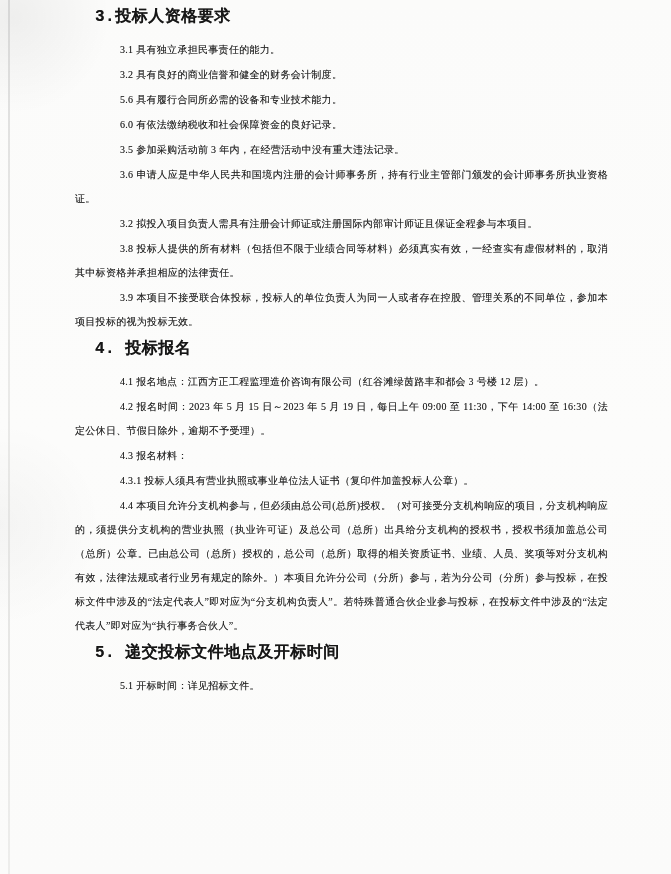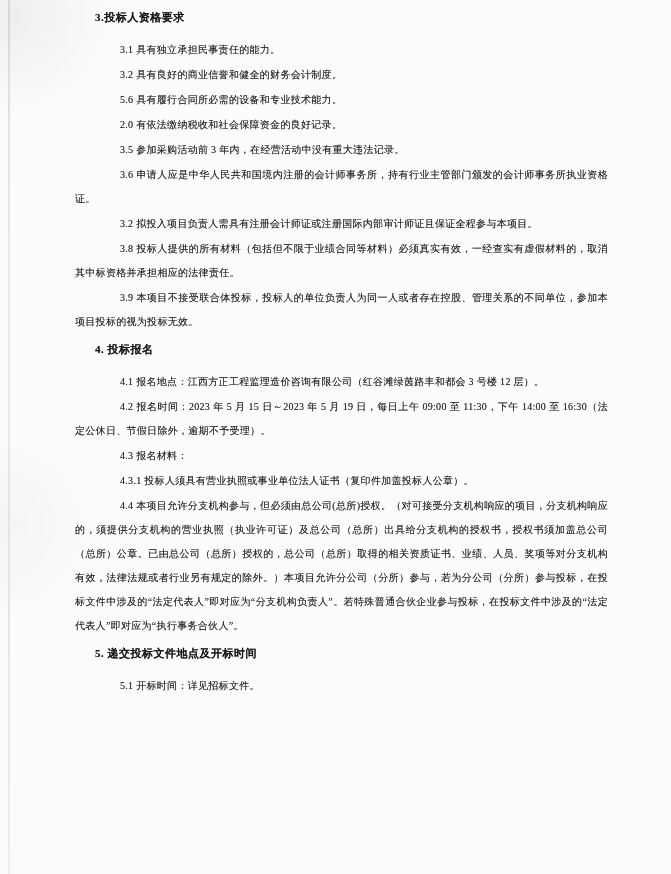--- a/index.html
+++ b/index.html
@@ -28,23 +28,23 @@
     background: linear-gradient(180deg, #c9c9c9 0%, #e2e2e0 35%, #dadad8 70%, #e6e6e4 100%);
     opacity: 0.65;
   }
   .content {
     position: absolute;
     left: 75px;
     top: 5px;
     width: 533px;
   }
   .section-heading {
-    font-family: Liberation Serif, serif;
+    font-family: Liberation Mono, monospace;
     font-weight: bold;
-    font-size: 11px;
+    font-size: 16px;
     line-height: 24px;
     letter-spacing: 0.5px;
     margin: 0 0 9px 20px;
     color: #161616;
     text-shadow: 0 0 0.6px rgba(0,0,0,0.55);
   }
   .section + .section .section-heading {
     margin-top: 3px;
   }
   .para {
@@ -64,21 +64,21 @@
 <div class="page">
   <div class="scan-edge"></div>
 
   <div class="content">
 
     <div class="section">
       <div class="section-heading">3.投标人资格要求</div>
       <p class="para">3.1 具有独立承担民事责任的能力。</p>
       <p class="para">3.2 具有良好的商业信誉和健全的财务会计制度。</p>
       <p class="para">5.6 具有履行合同所必需的设备和专业技术能力。</p>
-      <p class="para">2.0 有依法缴纳税收和社会保障资金的良好记录。</p>
+      <p class="para">6.0 有依法缴纳税收和社会保障资金的良好记录。</p>
       <p class="para">3.5 参加采购活动前 3 年内，在经营活动中没有重大违法记录。</p>
       <p class="para">3.6 申请人应是中华人民共和国境内注册的会计师事务所，持有行业主管部门颁发的会计师事务所执业资格证。</p>
       <p class="para">3.2 拟投入项目负责人需具有注册会计师证或注册国际内部审计师证且保证全程参与本项目。</p>
       <p class="para">3.8 投标人提供的所有材料（包括但不限于业绩合同等材料）必须真实有效，一经查实有虚假材料的，取消其中标资格并承担相应的法律责任。</p>
       <p class="para">3.9 本项目不接受联合体投标，投标人的单位负责人为同一人或者存在控股、管理关系的不同单位，参加本项目投标的视为投标无效。</p>
     </div>
 
     <div class="section">
       <div class="section-heading">4. 投标报名</div>
       <p class="para">4.1 报名地点：江西方正工程监理造价咨询有限公司（红谷滩绿茵路丰和都会 3 号楼 12 层）。</p>

